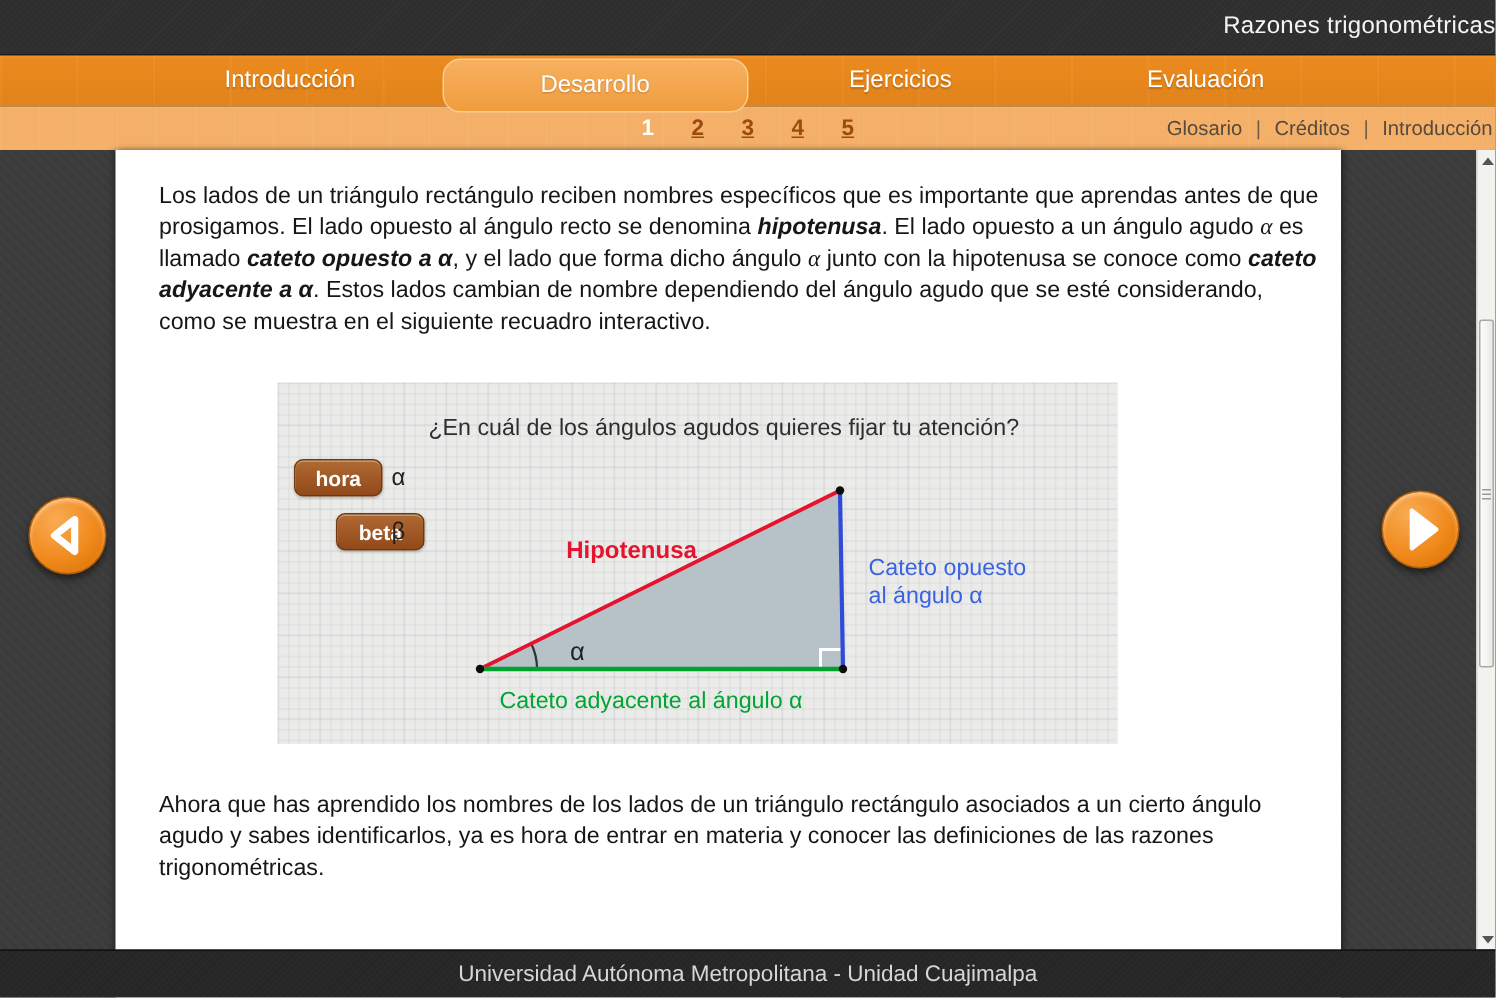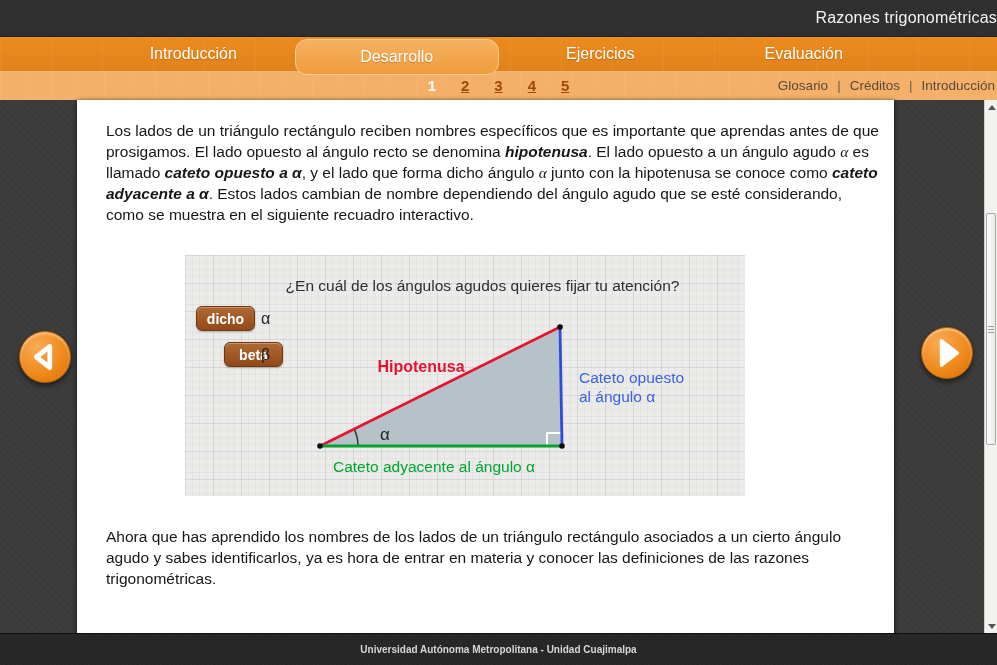--- a/index.html
+++ b/index.html
@@ -151,21 +151,21 @@
   .sb-grip { position:absolute; left:1px; top:112px; width:6px; }
   .sb-grip div { height:1px; background:#9a9a96; margin-bottom:2px; }
 
   
   .footer {
     position:absolute; left:0; bottom:0; width:997px; height:32px;
     background:#262626; border-top:1px solid #111;
     background-image:repeating-linear-gradient(135deg, rgba(255,255,255,.02) 0 1px, transparent 1px 3px);
     display:flex; align-items:center; justify-content:center;
   }
-  .footer .ftext { color:#d6d6d6; font-size:10px;font-weight:bold; }
+  .footer .ftext { color:#d6d6d6; font-size:15px; }
 </style>
 </head>
 <body>
 
 <div class="topbar">
   <div class="title">Razones trigonométricas</div>
 </div>
 
 <div class="tabbar">
   <div class="tabrow">
@@ -195,21 +195,21 @@
 
 <div class="main">
 
   <div class="panel">
 
     <p class="para"><span>Los lados de un triángulo rectángulo reciben nombres específicos que es importante que aprendas antes de que prosigamos. El lado opuesto al ángulo recto se denomina </span><span class="bi">hipotenusa</span><span>. El lado opuesto a un ángulo agudo </span><span class="it">α</span><span> es llamado </span><span class="bi">cateto opuesto a α</span><span>, y el lado que forma dicho ángulo </span><span class="it">α</span><span> junto con la hipotenusa se conoce como </span><span class="bi">cateto adyacente a α</span><span>. Estos lados cambian de nombre dependiendo del ángulo agudo que se esté considerando, como se muestra en el siguiente recuadro interactivo.</span></p>
 
     <div class="widget">
       <div class="question">¿En cuál de los ángulos agudos quieres fijar tu atención?</div>
 
-      <div class="wbtn alfa">dicho</div>
+      <div class="wbtn alfa">hora</div>
       <div class="wsym a">α</div>
       <div class="wbtn beta">beta</div>
       <div class="wsym b">β</div>
 
       <svg width="560" height="241" viewBox="0 0 560 241">
 
         <polygon points="135,191 377,191 375,72" fill="#b7c2c8"></polygon>
 
         <path d="M 362 191 L 362 178 L 377 178" fill="none" stroke="#ffffff" stroke-width="2"></path>
 

